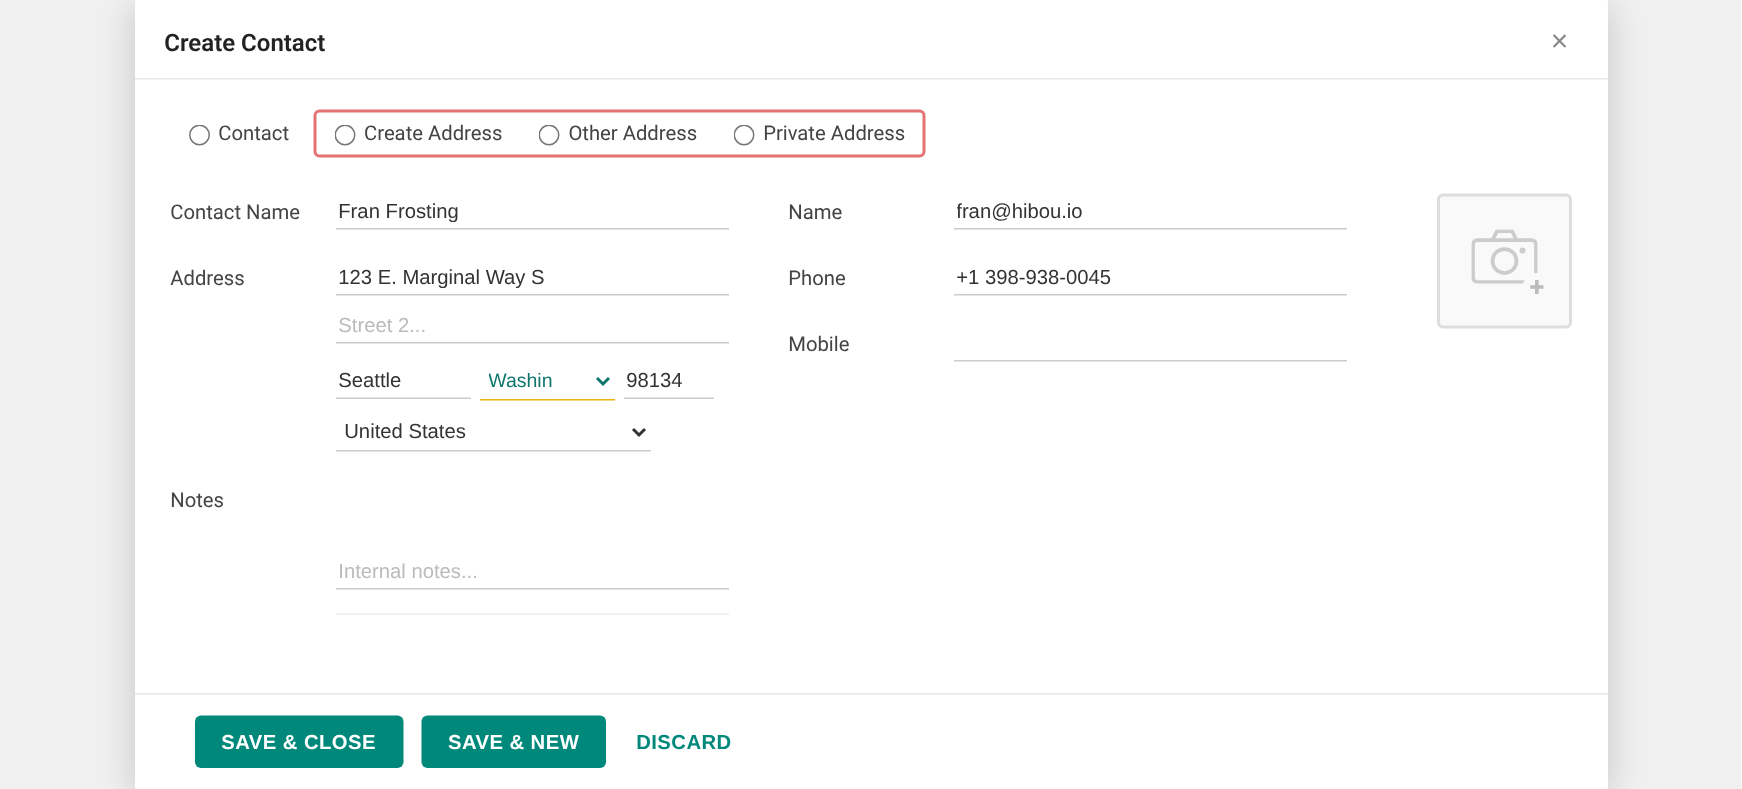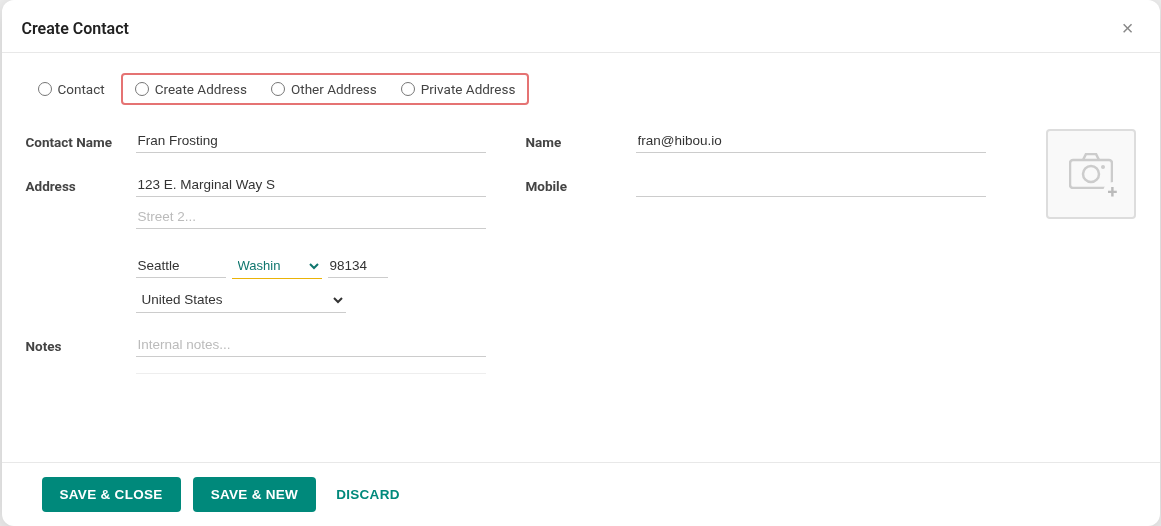--- a/index.html
+++ b/index.html
@@ -8,23 +8,23 @@
       background: #f0f0f0;
       display: flex;
       align-items: center;
       justify-content: center;
       min-height: 100vh;
       font-size: 14px;
       color: #333;
     }
     .modal {
       background: #fff;
-      border-radius: 12px;
+      border-radius: 1px;
       box-shadow: 0 4px 24px rgba(0,0,0,0.18);
-      width: 1158px;
+      width: 982px;
       min-height: 526px;
       display: flex;
       flex-direction: column;
       position: relative;
     }
     .modal-header {
       display: flex;
       align-items: center;
       justify-content: space-between;
       padding: 16px 20px 12px 20px;
@@ -51,21 +51,21 @@
     
     .address-tabs {
       display: flex;
       align-items: center;
       gap: 4px;
       margin-bottom: 24px;
       flex-wrap: wrap;
     }
     .tab-option {
       display: flex;
-      align-items: center;
+      align-items: flex-end;
       gap: 6px;
       padding: 6px 12px;
       cursor: pointer;
       font-size: 13.5px;
       color: #444;
       border-radius: 3px;
     }
     .tab-option input[type="radio"] {
       accent-color: #00897b;
       width: 14px;
@@ -92,21 +92,21 @@
       flex-direction: column;
       gap: 0;
     }
     .form-row {
       display: flex;
       align-items: flex-start;
       margin-bottom: 12px;
       min-height: 32px;
     }
     .form-label {
-      font-weight: 700;
+      font-weight: 400;
       color: #444;
       font-size: 13.5px;
       min-width: 110px;
       padding-top: 5px;
       flex-shrink: 0;
     }
     .form-field {
       flex: 1;
       display: flex;
       flex-direction: column;
@@ -268,51 +268,57 @@
           <div class="form-field">
             <input class="form-input" type="text" value="Fran Frosting" style="">
           </div>
         </div>
 
         <div class="form-row">
           <span class="form-label">Address</span>
           <div class="form-field">
             <input class="form-input" type="text" value="123 E. Marginal Way S" style="">
             <input class="form-input" type="text" style="margin-top: 4px;" placeholder="Street 2...">
-            <div class="address-inline" style="margin-top:20px;">
+            <div class="address-inline" style="margin-top:8px;">
               <input class="form-input city-input" type="text" value="Seattle" style="">
               <select class="state-select">
                 <option>Washin</option>
               </select>
               <input class="form-input zip-input" type="text" value="98134" style="">
             </div>
             <select class="country-select">
               <option>United States</option>
             </select>
           </div>
         </div>
 
         <div class="form-row" style="margin-top:8px;">
           <span class="form-label">Notes</span>
           <div class="form-field">
-            <input class="form-input" type="text" style="color: rgb(187, 187, 187);" placeholder="Internal notes...">
+            <input class="form-input" type="text" style="color: rgb(187, 187, 187); margin-top: 48px;" placeholder="Internal notes...">
             <hr class="divider">
           </div>
         </div>
       </div>
 
       <div class="form-col">
 
         <div class="form-row">
           <span class="form-label">Name</span>
           <div class="form-field">
             <input class="form-input" type="email" value="fran@hibou.io" style="">
           </div>
         </div>
 
+        <div class="form-row">
+          <span class="form-label">Phone</span>
+          <div class="form-field">
+            <input class="form-input" type="tel" value="+1 398-938-0045" style="">
+          </div>
+        </div>
 
         <div class="form-row">
           <span class="form-label">Mobile</span>
           <div class="form-field">
             <input class="form-input" type="tel" style="">
           </div>
         </div>
       </div>
 
       <div class="form-col" style="align-items:flex-start;">

